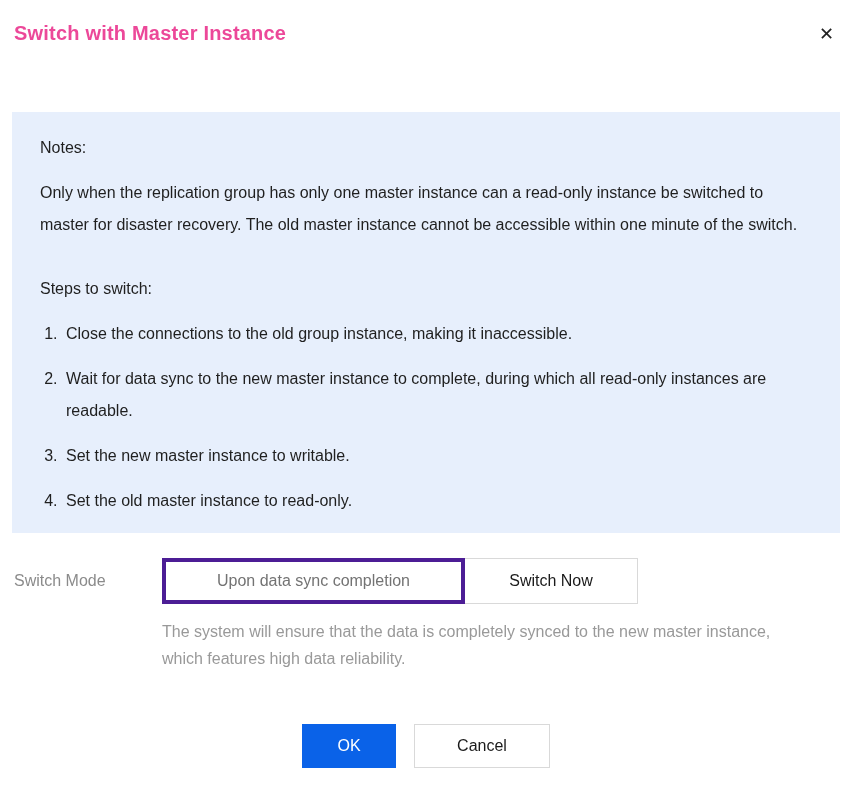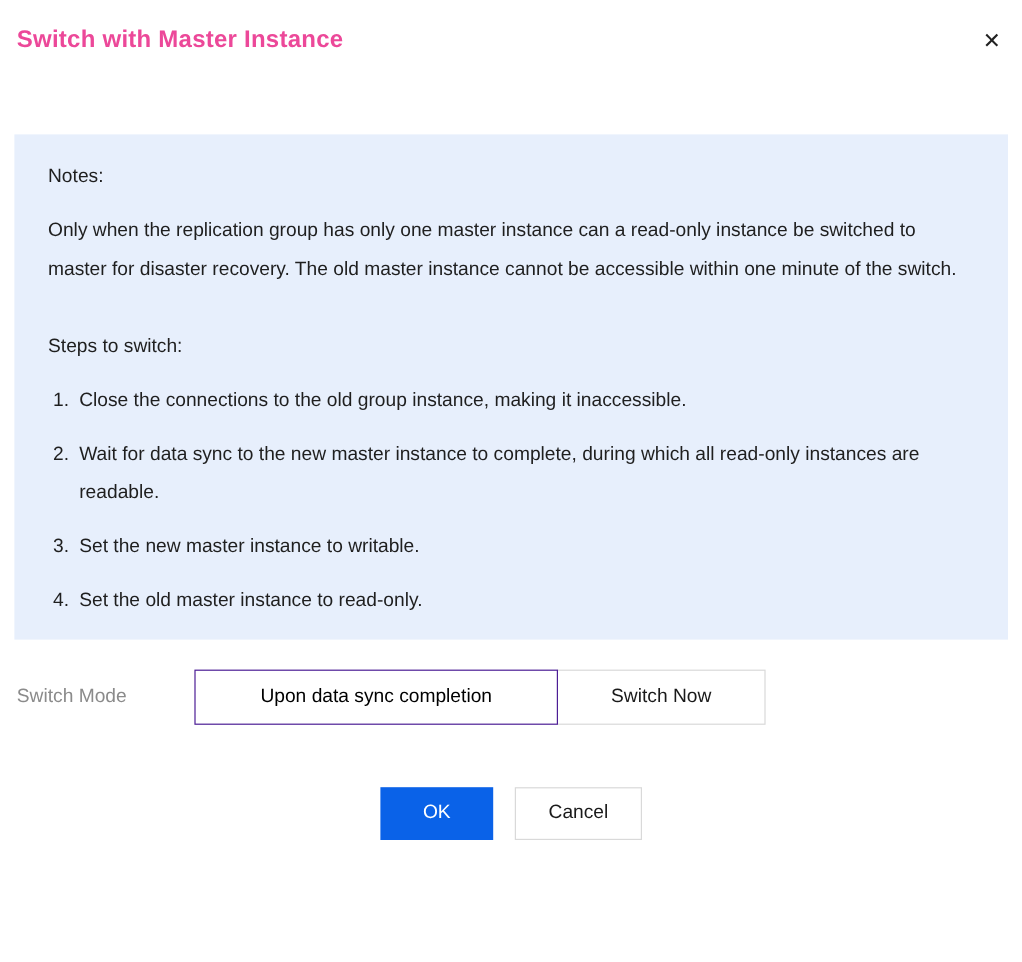--- a/index.html
+++ b/index.html
@@ -81,22 +81,22 @@
     color: #1a1a1a;
     cursor: pointer;
     display: flex;
     align-items: center;
     justify-content: center;
     font-family: inherit;
   }
   .mode-option.first { width: 303px; }
   .mode-option.second { width: 174px; margin-left: -1px; }
   .mode-option.selected {
-    border: 1px solid #4c1d95;
-    color: #000000;
+    border: 4px solid #4c1d95;
+    color: #737373;
     position: relative;
     z-index: 2;
   }
   .mode-description {
     margin-top: 14px;
     margin-left: 150px;
     max-width: 640px;
     font-size: 16px;
     line-height: 27px;
     color: #999999;
@@ -116,21 +116,21 @@
     justify-content: center;
     font-family: inherit;
   }
   .btn-primary {
     width: 94px;
     background: #0a62e8;
     color: #ffffff;
     border: none;
   }
   .btn-secondary {
-    width: 106px;
+    width: 136px;
     background: #ffffff;
     color: #1a1a1a;
     border: 1px solid #d9d9d9;
   }
 </style>
 </head>
 <body>
 
 <div class="dialog">
 
@@ -152,19 +152,20 @@
   </div>
 
   <div class="switch-mode-row">
     <div class="switch-mode-label">Switch Mode</div>
     <div class="mode-options">
       <button class="mode-option first selected">Upon data sync completion</button>
       <button class="mode-option second">Switch Now</button>
     </div>
   </div>
 
+  <div class="mode-description">The system will ensure that the data is completely synced to the new master instance, which features high data reliability.</div>
 
   <div class="dialog-footer">
     <button class="btn btn-primary">OK</button>
     <button class="btn btn-secondary">Cancel</button>
   </div>
 
 </div>
 
 </body></html>

